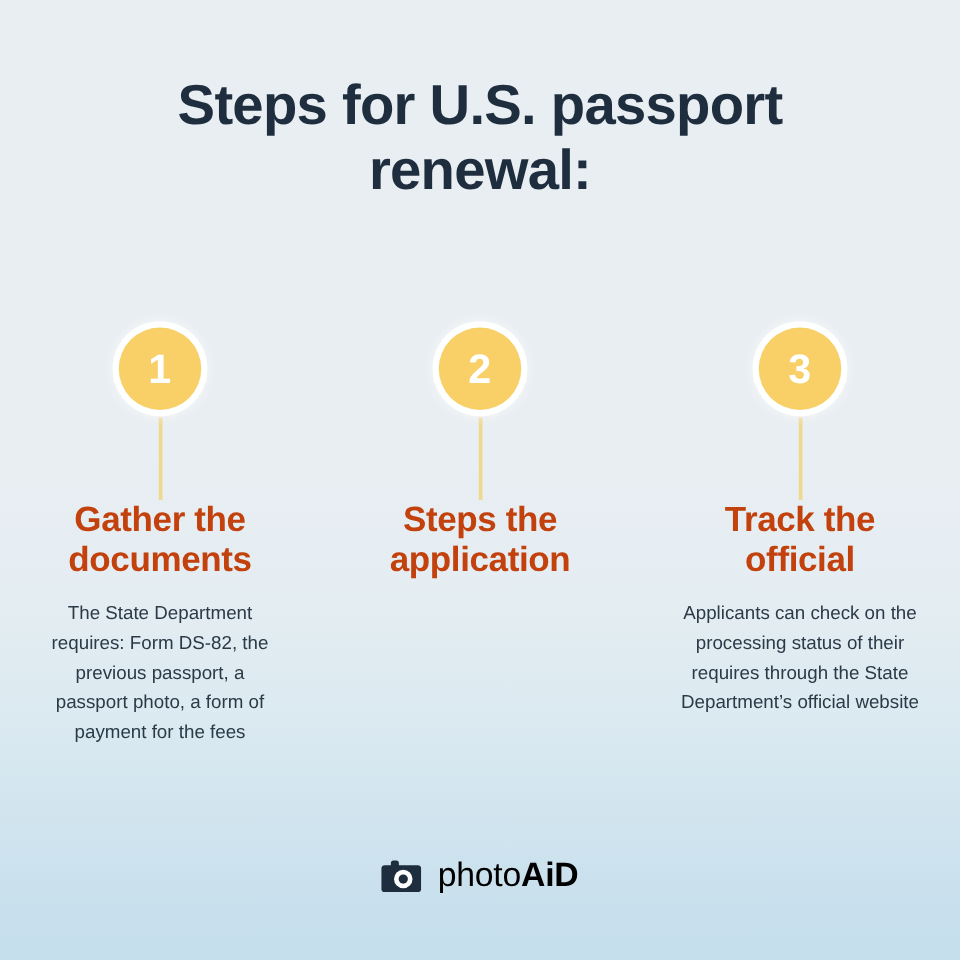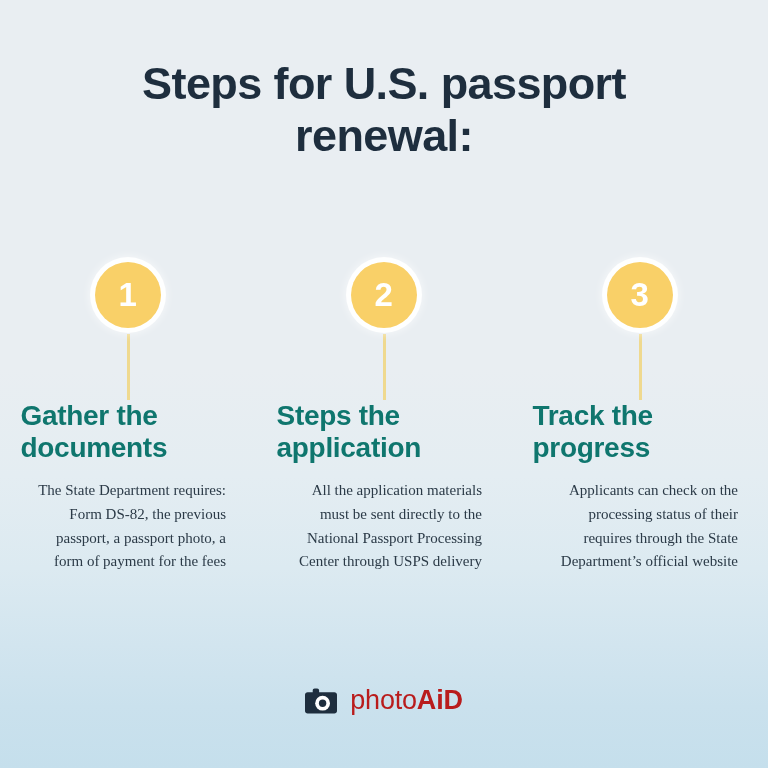--- a/index.html
+++ b/index.html
@@ -106,32 +106,32 @@
     z-index: 1;
   }
 
   .step-heading {
     margin: 0;
     padding: 0 16px;
     font-size: 28px;
     line-height: 1.13;
     font-weight: 700;
     letter-spacing: -0.3px;
-    color: #0f766e;
+    color: #c2410c;
+    text-align: center;
     max-width: 215px;
   }
   .step-body {
     margin: 16px 0 0 0;
     padding: 0 14px;
     font-size: 15px;
     line-height: 1.58;
     color: #2B3A47;
-    text-align: right;
+    text-align: center;
     max-width: 196px;
-    font-family: Liberation Serif, serif;
   }
 
   
   .footer {
     position: absolute;
     bottom: 26px;
     left: 0;
     width: 768px;
     display: flex;
     align-items: center;
@@ -139,21 +139,21 @@
     gap: 13px;
   }
   .camera-icon {
     display: block;
     width: 32px;
     height: 26px;
   }
   .logo-text {
     font-size: 27px;
     line-height: 1;
-    color: #b91c1c;
+    color: #000000;
     letter-spacing: -0.2px;
     white-space: nowrap;
   }
   .logo-light { font-weight: 400; }
   .logo-bold  { font-weight: 700; }
 </style>
 </head>
 <body>
 
 <div class="infographic">
@@ -176,31 +176,30 @@
     </div>
 
     <div class="step">
       <div class="marker">
         <div class="circle">
           <span class="circle-number">2</span>
         </div>
         <div class="stem"></div>
       </div>
       <h2 class="step-heading">Steps the application</h2>
-      <p class="step-body">All the application materials must be sent directly to the National Passport Processing Center through USPS delivery</p>
     </div>
 
     <div class="step">
       <div class="marker">
         <div class="circle">
           <span class="circle-number">3</span>
         </div>
         <div class="stem"></div>
       </div>
-      <h2 class="step-heading">Track the progress</h2>
+      <h2 class="step-heading">Track the official</h2>
       <p class="step-body">Applicants can check on the processing status of their requires through the State Department’s official website</p>
     </div>
 
   </div>
 
   <div class="footer">
     <span>
       <svg class="camera-icon" viewBox="0 0 32 26" xmlns="http://www.w3.org/2000/svg" aria-hidden="true">
         <path d="M2.6 4.2h5.1V2.3c0-1.1 0.8-1.9 1.9-1.9h2.6c1.1 0 1.9 0.8 1.9 1.9v1.9h15.3c1.4 0 2.6 1.1 2.6 2.5v16.4c0 1.4-1.2 2.5-2.6 2.5H2.6C1.2 25.6 0 24.5 0 23.1V6.7C0 5.3 1.2 4.2 2.6 4.2z" fill="#1E2E3E"></path>
         <circle cx="17.6" cy="15.2" r="7.4" fill="#FFFFFF"></circle>

